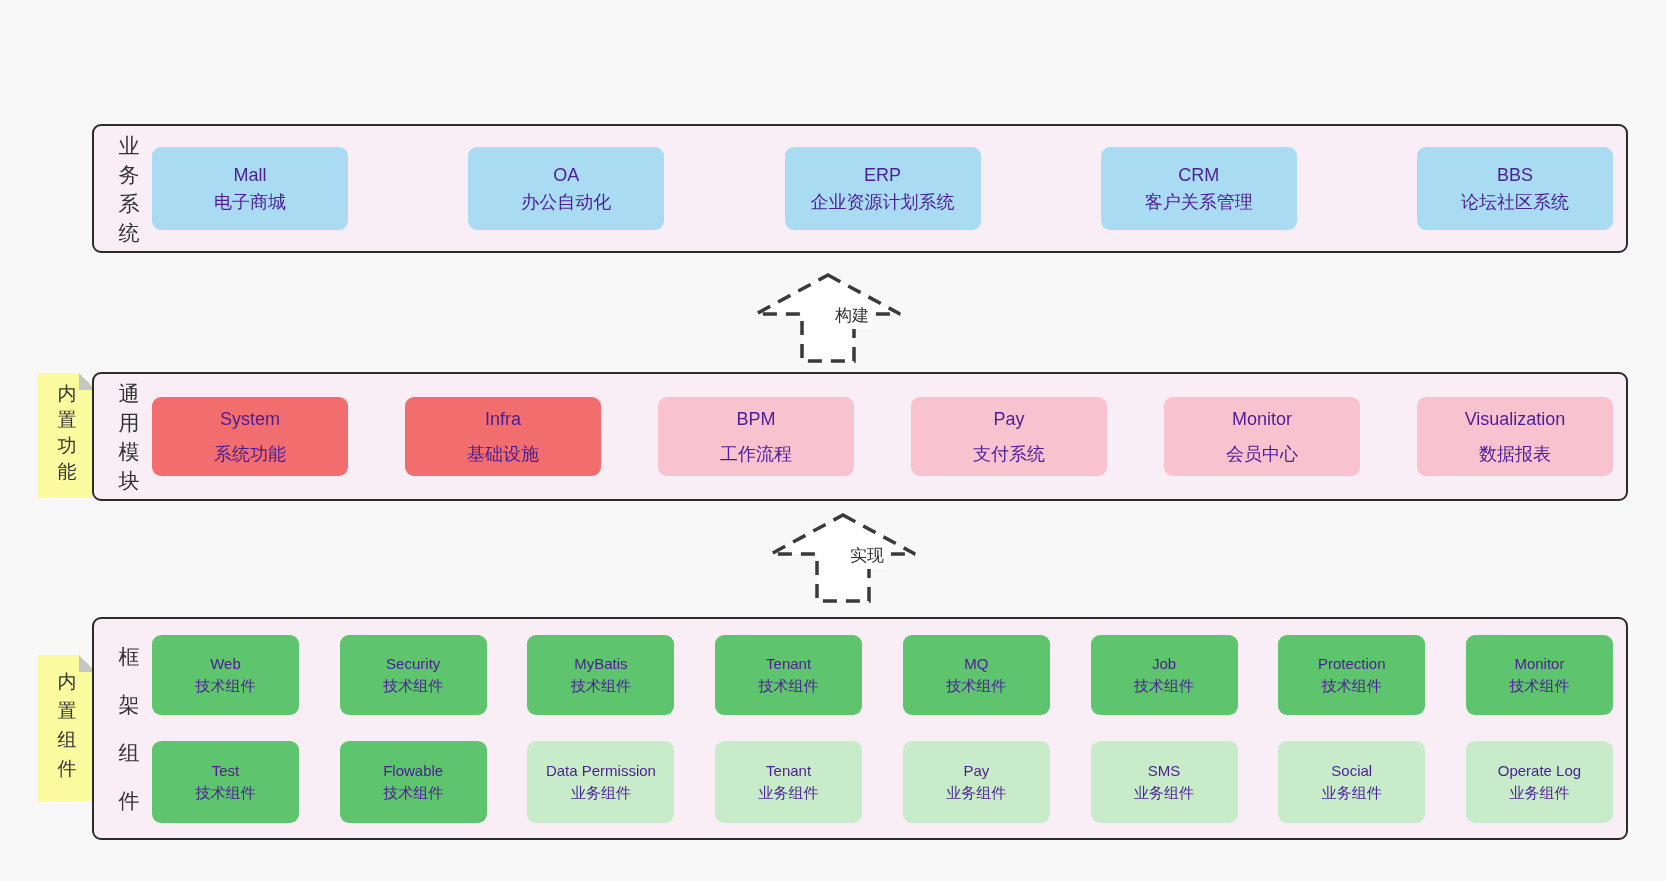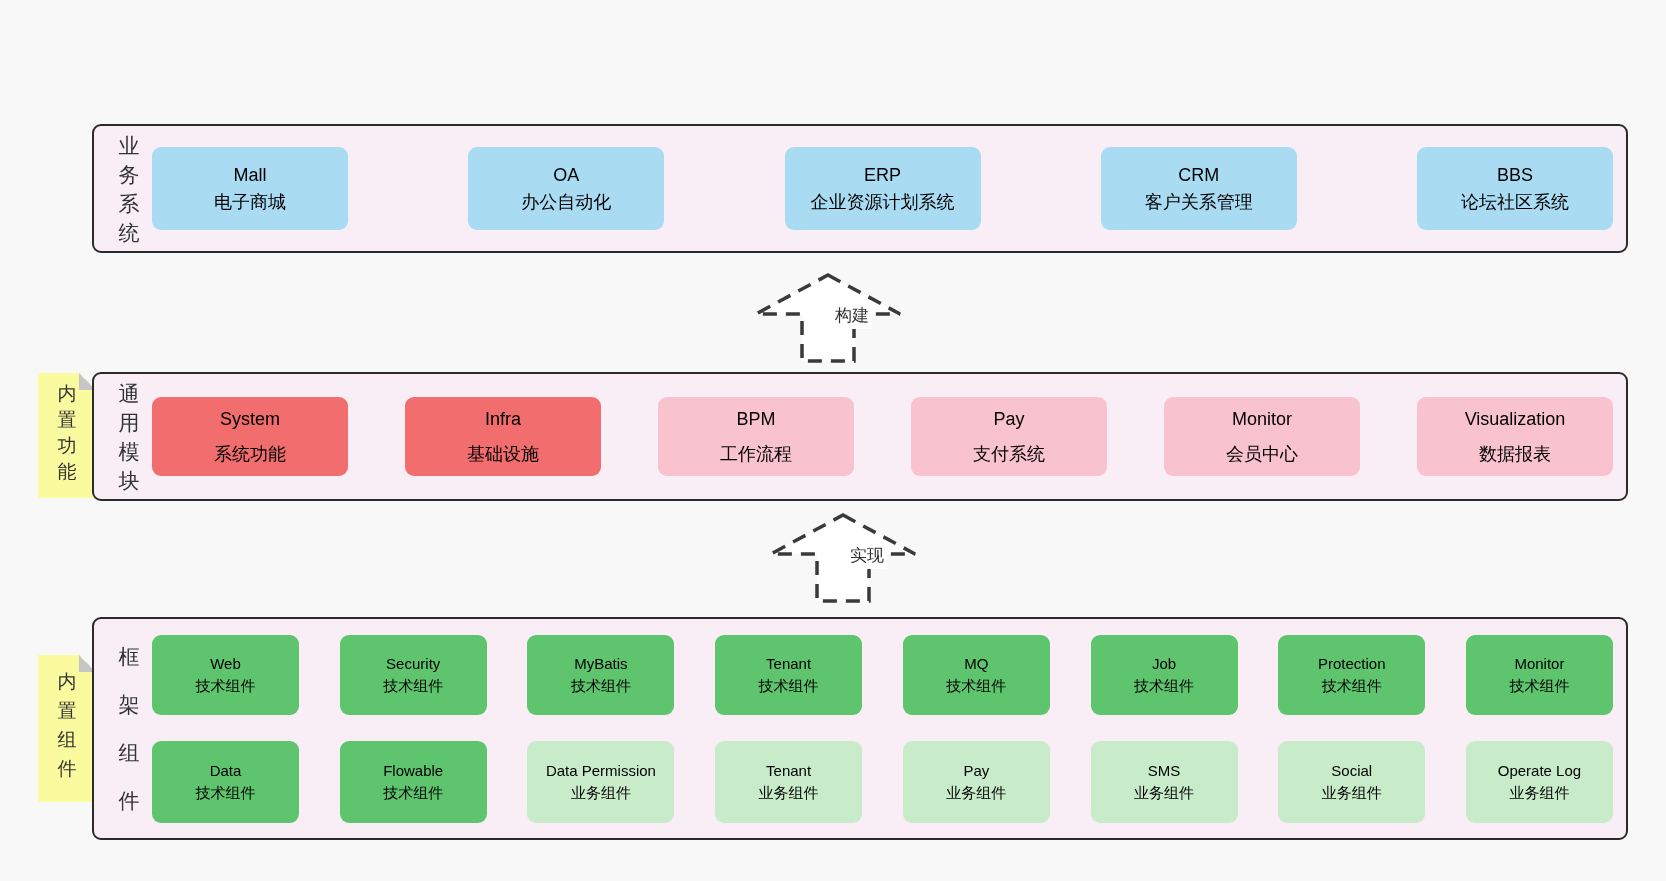--- a/index.html
+++ b/index.html
@@ -50,21 +50,21 @@
   #layer-components .boxes + .boxes { margin-top:26px; }
 
   
   .box {
     border-radius:9px;
     display:flex;
     flex-direction:column;
     justify-content:center;
     align-items:center;
     text-align:center;
-    color:#000000;
+    color:#4c1d95;
     box-sizing:border-box;
     padding:4px 6px;
   }
   .box .box-name, .box .box-desc { line-height:1.45; }
   #layer-business .box   { width:196px; height:83px; font-size:18px; }
   #layer-modules .box    { width:196px; height:79px; font-size:18px;gap:8px; }
   #layer-components .box { width:147px; height:80px; font-size:15px; }
   #layer-components .boxes + .boxes .box { height:82px; }
   #layer-components .box .box-name { max-width:116px; }
 
@@ -245,21 +245,21 @@
             <div class="box-name">Protection</div>
             <div class="box-desc">技术组件</div>
           </div>
           <div class="box green">
             <div class="box-name">Monitor</div>
             <div class="box-desc">技术组件</div>
           </div>
         </div>
         <div class="boxes">
           <div class="box green">
-            <div class="box-name">Data</div>
+            <div class="box-name">Test</div>
             <div class="box-desc">技术组件</div>
           </div>
           <div class="box green">
             <div class="box-name">Flowable</div>
             <div class="box-desc">技术组件</div>
           </div>
           <div class="box green-light">
             <div class="box-name">Data Permission</div>
             <div class="box-desc">业务组件</div>
           </div>

